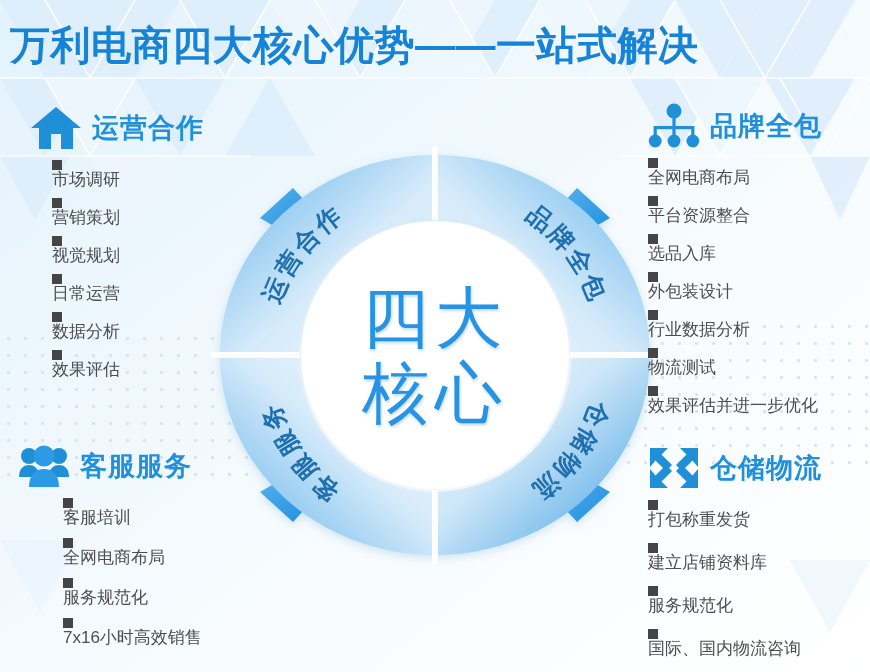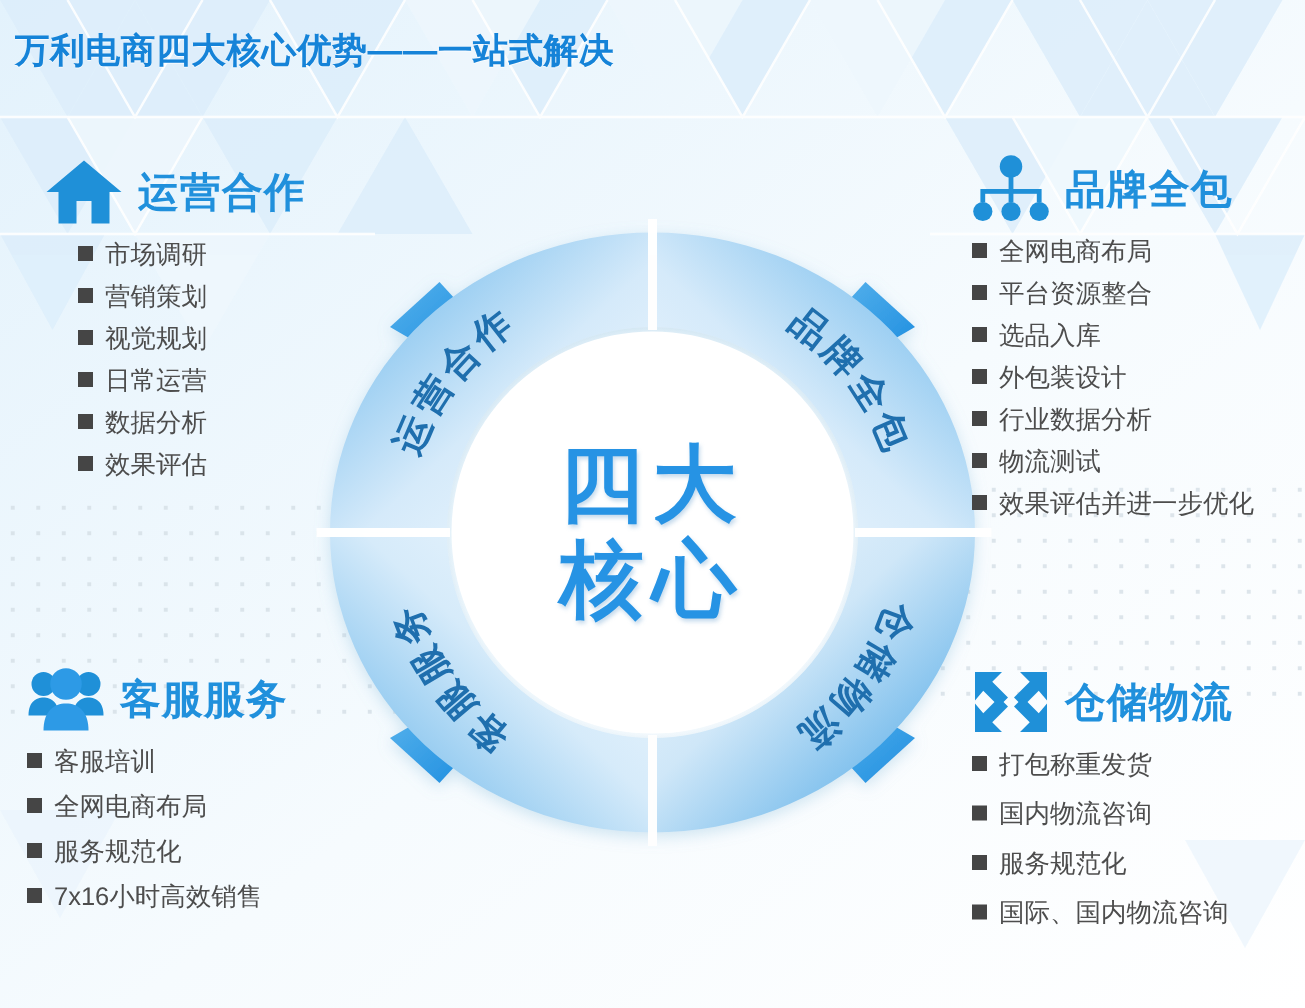--- a/index.html
+++ b/index.html
@@ -45,21 +45,21 @@
     top: 318px;
     width: 250px;
     height: 150px;
   }
 
   
   .title {
     position: absolute;
     left: 10px;
     top: 18px;
-    font-size: 23px;
+    font-size: 40px;
     font-weight: bold;
     letter-spacing: 0.5px;
     color: #1583d8;
     white-space: nowrap;
     text-shadow: 0 1px 0 rgba(255,255,255,.7);
   }
 
   
   .block { position: absolute; }
 
@@ -90,41 +90,42 @@
     margin: 0;
     padding: 0;
   }
   .block li {
     display: flex;
     align-items: baseline;
     font-size: 17px;
     color: #4d4d4d;
     line-height: 1.0;
     white-space: nowrap;
+    flex-direction: column;
   }
   .bullet {
     display: inline-block;
     width: 10px;
     height: 10px;
     background: #454545;
     margin-right: 8px;
     flex: 0 0 auto;
     position: relative;
     top: -1px;
   }
 
   
   #block-operation { left: 30px;  top: 105px; }
   #block-operation li { margin-bottom: 11px; padding-left: 22px; }
 
   #block-brand { left: 648px; top: 103px; }
   #block-brand li { margin-bottom: 11px; }
 
   #block-service { left: 18px;  top: 443px; }
-  #block-service li { margin-bottom: 13px; }
+  #block-service li { margin-bottom: 13px; margin-left: 45px; }
 
   #block-logistics { left: 648px; top: 445px; }
   #block-logistics li { margin-bottom: 16px; }
 
   
   #donut {
     position: absolute;
     left: 205px;
     top: 140px;
     width: 460px;
@@ -136,22 +137,22 @@
     top: 0;
     width: 460px;
     height: 430px;
     display: flex;
     flex-direction: column;
     align-items: center;
     justify-content: center;
     pointer-events: none;
   }
   .core-line {
-    font-size: 56px;
-    font-weight: bold;
+    font-size: 67px;
+    font-weight: normal;
     color: #2693e4;
     letter-spacing: 6px;
     line-height: 1.12;
     text-shadow: 1px 2px 3px rgba(90,150,200,.35);
   }
 </style>
 </head>
 <body>
 
 <div id="stage">
@@ -428,21 +429,21 @@
       </svg>
       <div class="head-title">仓储物流</div>
     </div>
     <ul>
       <li>
           <span class="bullet"></span>
           <span>打包称重发货</span>
         </li>
       <li>
           <span class="bullet"></span>
-          <span>国内物流咨询</span>
+          <span>建立店铺资料库</span>
         </li>
       <li>
           <span class="bullet"></span>
           <span>服务规范化</span>
         </li>
       <li>
           <span class="bullet"></span>
           <span>国际、国内物流咨询</span>
         </li>
     </ul>

